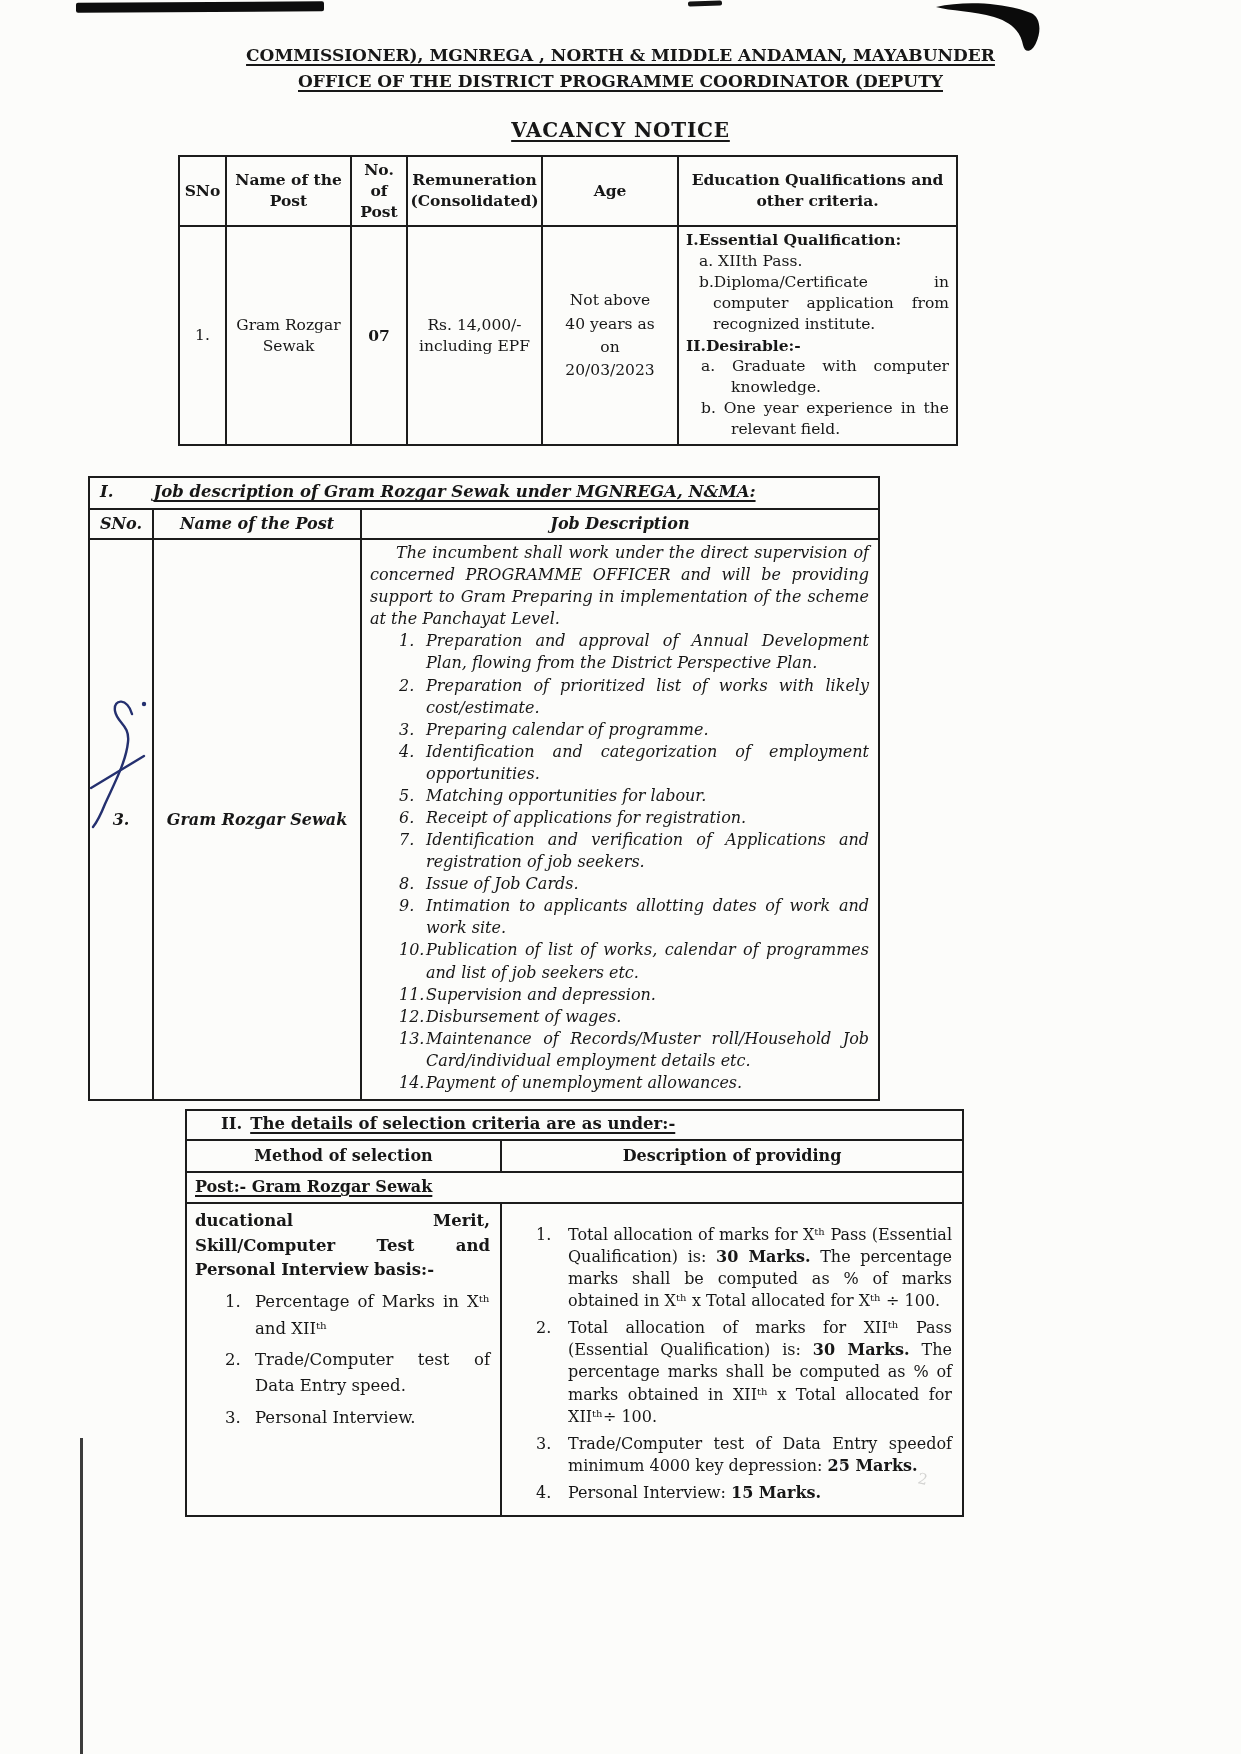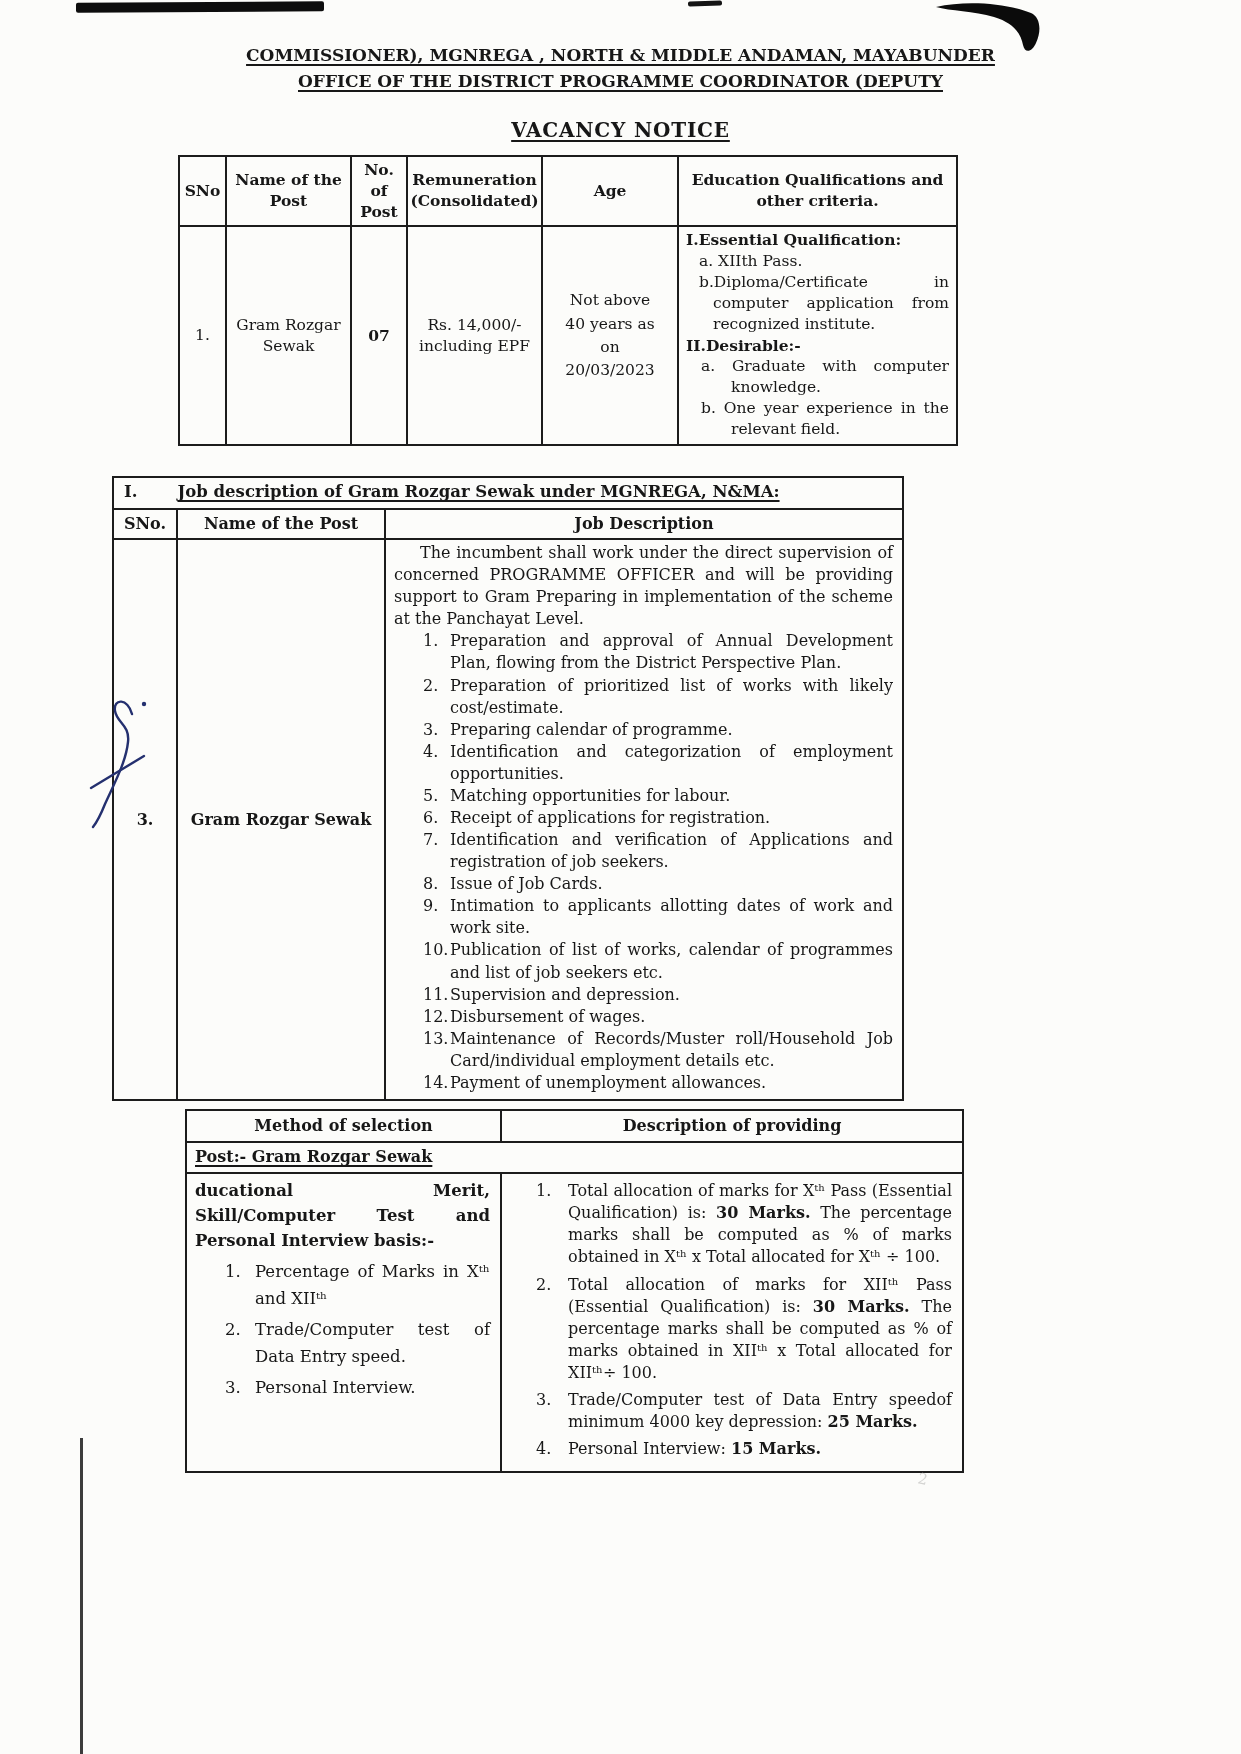--- a/index.html
+++ b/index.html
@@ -46,21 +46,21 @@
   .t1 { margin: 13px 0 0 178px; width: 778px; font-size: 15.5px; line-height: 1.36; }
   .t1 th { padding: 3px 2px; line-height: 1.35; }
   .t1 .c { text-align: center; padding: 18px 3px; }
   .t1 .age-inner { width: 96px; margin: 0 auto; line-height: 1.5; }
   .t1 .qual { vertical-align: top; padding: 2px 7px 4px 7px; text-align: left; border-radius: 17px; }
   .t1 .qual .qa { padding-left: 13px; }
   .t1 .qual .qb { padding-left: 27px; text-indent: -14px; text-align: justify; }
   .t1 .qual .qd { padding-left: 45px; text-indent: -30px; text-align: justify; }
 
   
-  .t2 { margin: 30px 0 0 112px; width: 790px; font-size: 16px; line-height: 1.38; }
+  .t2 { margin: 30px 0 0 88px; width: 790px; font-size: 16px; line-height: 1.38; font-style: italic; }
   .t2 .sect td { padding: 3px 6px 4px 10px; font-size: 16.5px; }
   .t2 .sect .sno-lbl { font-weight: bold; margin-right: 40px; }
   .t2 th { padding: 3px 2px; }
   .t2 .c { text-align: center; padding: 2px; }
   .t2 .jd { padding: 2px 9px 5px 8px; vertical-align: top; }
   .t2 .jd-intro { text-indent: 26px; text-align: justify; }
   ol.duties { list-style: none; counter-reset: d; padding-left: 56px; }
   ol.duties li { counter-increment: d; position: relative; text-align: justify; }
   ol.duties li::before { content: counter(d) "."; position: absolute; left: -27px; }
 
@@ -69,21 +69,21 @@
   .t3 .sect2 td { padding: 2px 6px 3px 34px; font-size: 16.5px; font-weight: bold; }
   .t3 .sect2 .sno2 { margin-right: 8px; }
   .t3 th { padding: 4px 2px; }
   .t3 .postrow td { padding: 3px 6px 4px 8px; }
   .t3 .meth { vertical-align: top; padding: 5px 10px 6px 8px; font-size: 16.5px; }
   .t3 .meth .lead { text-align: justify; line-height: 1.5; }
   ol.mlist { list-style: none; counter-reset: m; padding-left: 60px; margin-top: 6px; }
   ol.mlist li { counter-increment: m; position: relative; text-align: justify;
                 line-height: 1.6; margin-bottom: 5px; }
   ol.mlist li::before { content: counter(m) "."; position: absolute; left: -30px; }
-  .t3 .desc { vertical-align: top; padding: 6px 10px 6px 6px; }
+  .t3 .desc { vertical-align: top; padding: 20px 10px 6px 6px; }
   ol.dlist { list-style: none; counter-reset: s; padding-left: 60px; }
   ol.dlist li { counter-increment: s; position: relative; text-align: justify;
                 margin-bottom: 5px; }
   ol.dlist li::before { content: counter(s) "."; position: absolute; left: -32px; }
 </style>
 </head>
 <body>
 
 <div class="page">
 
@@ -195,20 +195,25 @@
         </tr>
       </tbody>
     </table>
 
     <table class="t3">
       <colgroup>
           <col style="width:315px">
           <col style="width:462px">
         </colgroup>
       <tbody>
+        <tr class="sect2">
+          <td colspan="2">
+            <span class="sno2">II.</span><span class="u">The  details of selection criteria are as under:-</span>
+          </td>
+        </tr>
         <tr>
           <th>Method of selection</th>
           <th>Description of providing</th>
         </tr>
         <tr class="postrow">
           <td colspan="2"><span class="u b">Post:- Gram Rozgar Sewak</span></td>
         </tr>
         <tr>
           <td class="meth">
             <div class="lead b">ducational Merit, Skill/Computer Test and  Personal Interview basis:-</div>

